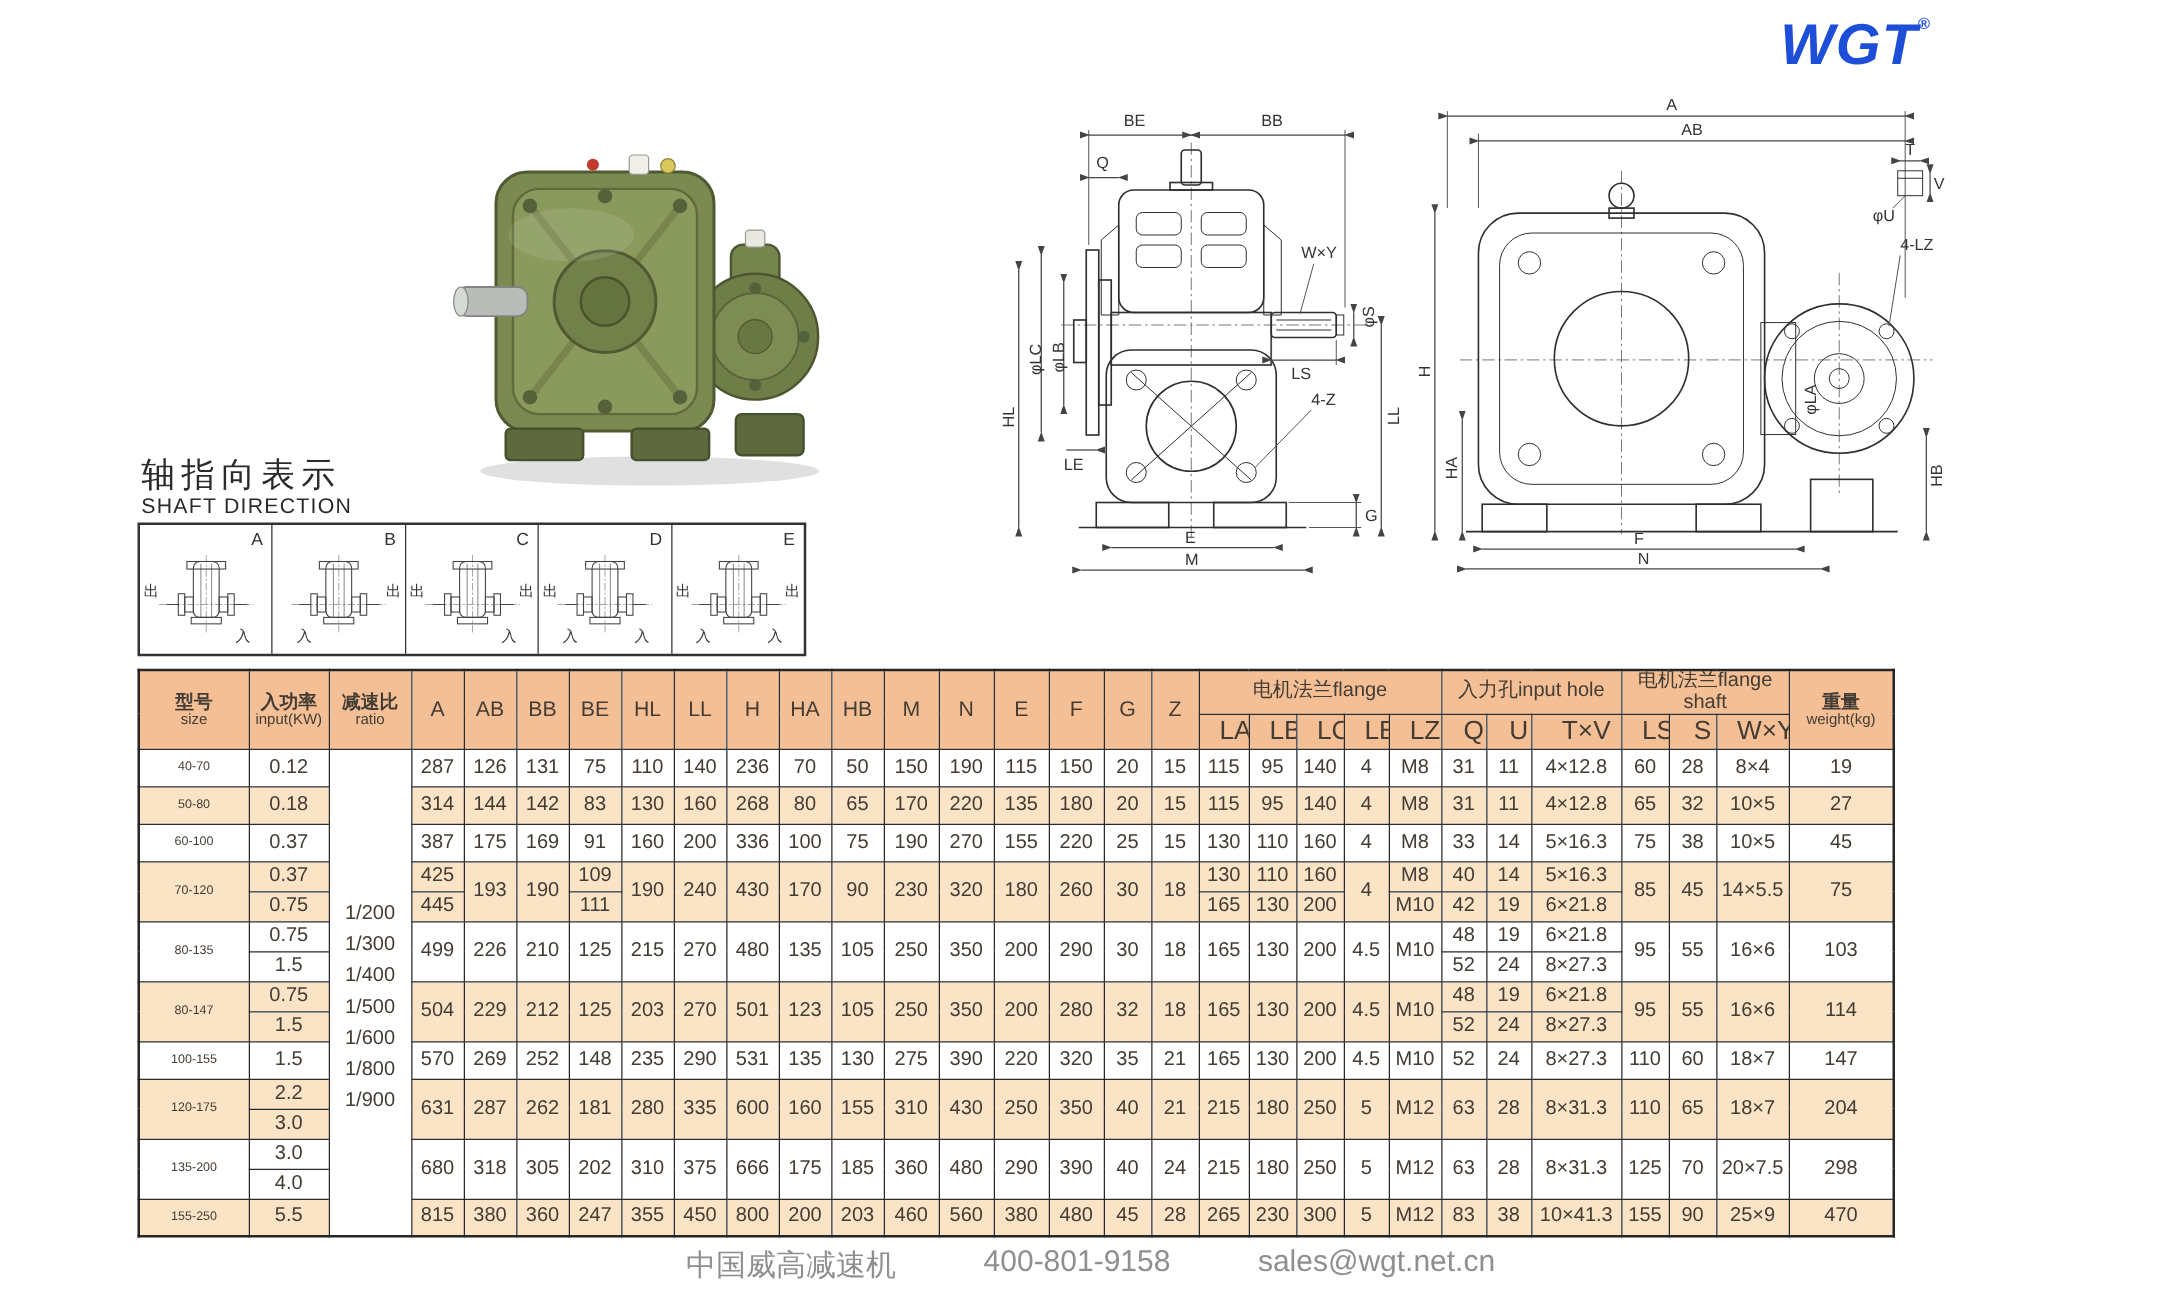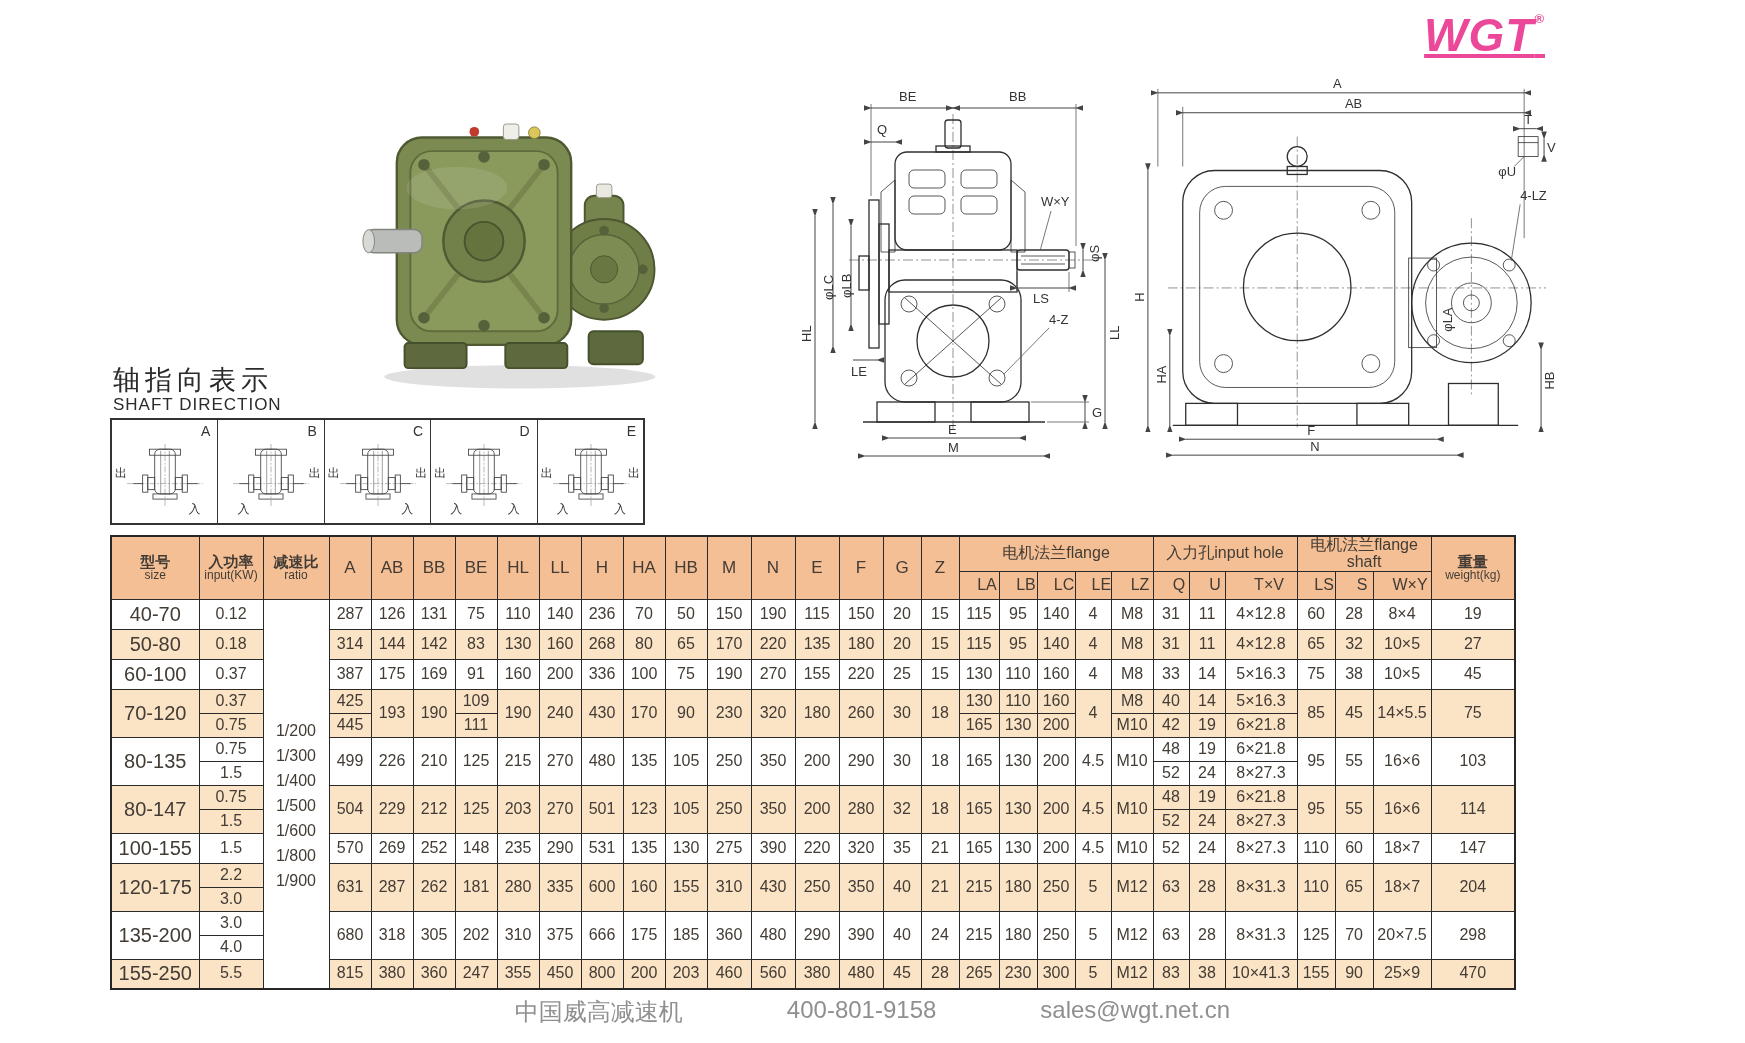--- a/index.html
+++ b/index.html
@@ -3,21 +3,21 @@
 <meta charset="utf-8">
 <style>
   html,body{margin:0;padding:0;background:#fff;}
   .page{position:relative;width:1745px;height:1043px;background:#ffffff;overflow:hidden;
         font-family:"Liberation Sans","DejaVu Sans",sans-serif;color:#333;}
 
   
   .title{position:absolute;left:112px;top:20px;font-size:60px;font-weight:700;color:#2b2b2b;letter-spacing:2px;}
   .title .suffix{display:inline-block;font-size:30px;font-weight:700;margin-left:10px;transform:translateY(-4px);}
   .logo{position:absolute;right:200px;top:12px;font-size:46px;font-weight:900;font-style:italic;
-        color:#ec4899;letter-spacing:1px;line-height:1;text-decoration:underline;}
+        color:#1d4ed8;letter-spacing:1px;line-height:1;}
   .logo sup{font-size:13px;font-style:normal;vertical-align:top;}
 
   
   .photo{position:absolute;left:360px;top:98px;width:310px;height:300px;}
   .drawing-front{position:absolute;left:793px;top:84px;width:337px;height:382px;}
   .drawing-side{position:absolute;left:1128px;top:78px;width:428px;height:390px;}
   svg .ln{stroke:#2f2f2f;stroke-width:1.3;fill:none;}
   svg .tn{stroke:#2f2f2f;stroke-width:0.8;fill:none;}
   svg .cl{stroke:#777;stroke-width:0.8;fill:none;stroke-dasharray:10 3 2 3;}
   svg .ext{stroke:#555;stroke-width:0.8;}
@@ -39,31 +39,31 @@
   
   .spec-table{position:absolute;left:110px;top:535px;}
   table{border-collapse:collapse;table-layout:fixed;width:1404px;border:2px solid #262626;}
   th,td{border:1px solid #2a2a2a;text-align:center;vertical-align:middle;padding:0;overflow:hidden;
         color:#433c35;line-height:1.05;}
   thead tr.gr1{height:24px;padding-left:34px;} thead tr.gr2{height:28px;}
   th{background:#f4bf95;font-weight:400;}
   .hdr-cn{font-size:15px;font-weight:700;display:block;}
   .hdr-en{font-size:12px;display:block;}
   .hdr-dim{font-size:17px;}
-  .hdr-sub{font-size:16px;padding-left:16px;}
+  .hdr-sub{font-size:21px;padding-left:16px;}
   tbody tr{height:30px;} tbody tr.sub{height:24px;}
   tbody td{font-size:16px;background:#fff;}
   tbody td.shade{background:#fbe3c6;}
-  td.size-cell{font-size:20px;}
+  td.size-cell{font-size:10px;}
   td.ratio-cell{background:#fff !important;vertical-align:top;}
   .ratio-stack{padding-top:118px;font-size:16px;color:#433c35;}
   .ratio-stack div{height:25px;line-height:25px;}
 
   
-  .footer{position:absolute;left:0;top:996px;width:100%;display:flex;justify-content:center;gap:104px;
+  .footer{position:absolute;left:0;top:996px;width:100%;display:flex;justify-content:center;gap:70px;
           font-size:24px;color:#8f8f8f;}
 </style>
 </head>
 <body>
 
 <div class="page">
 
 
   <div class="logo">
     <span>WGT</span><sup>®</sup>

